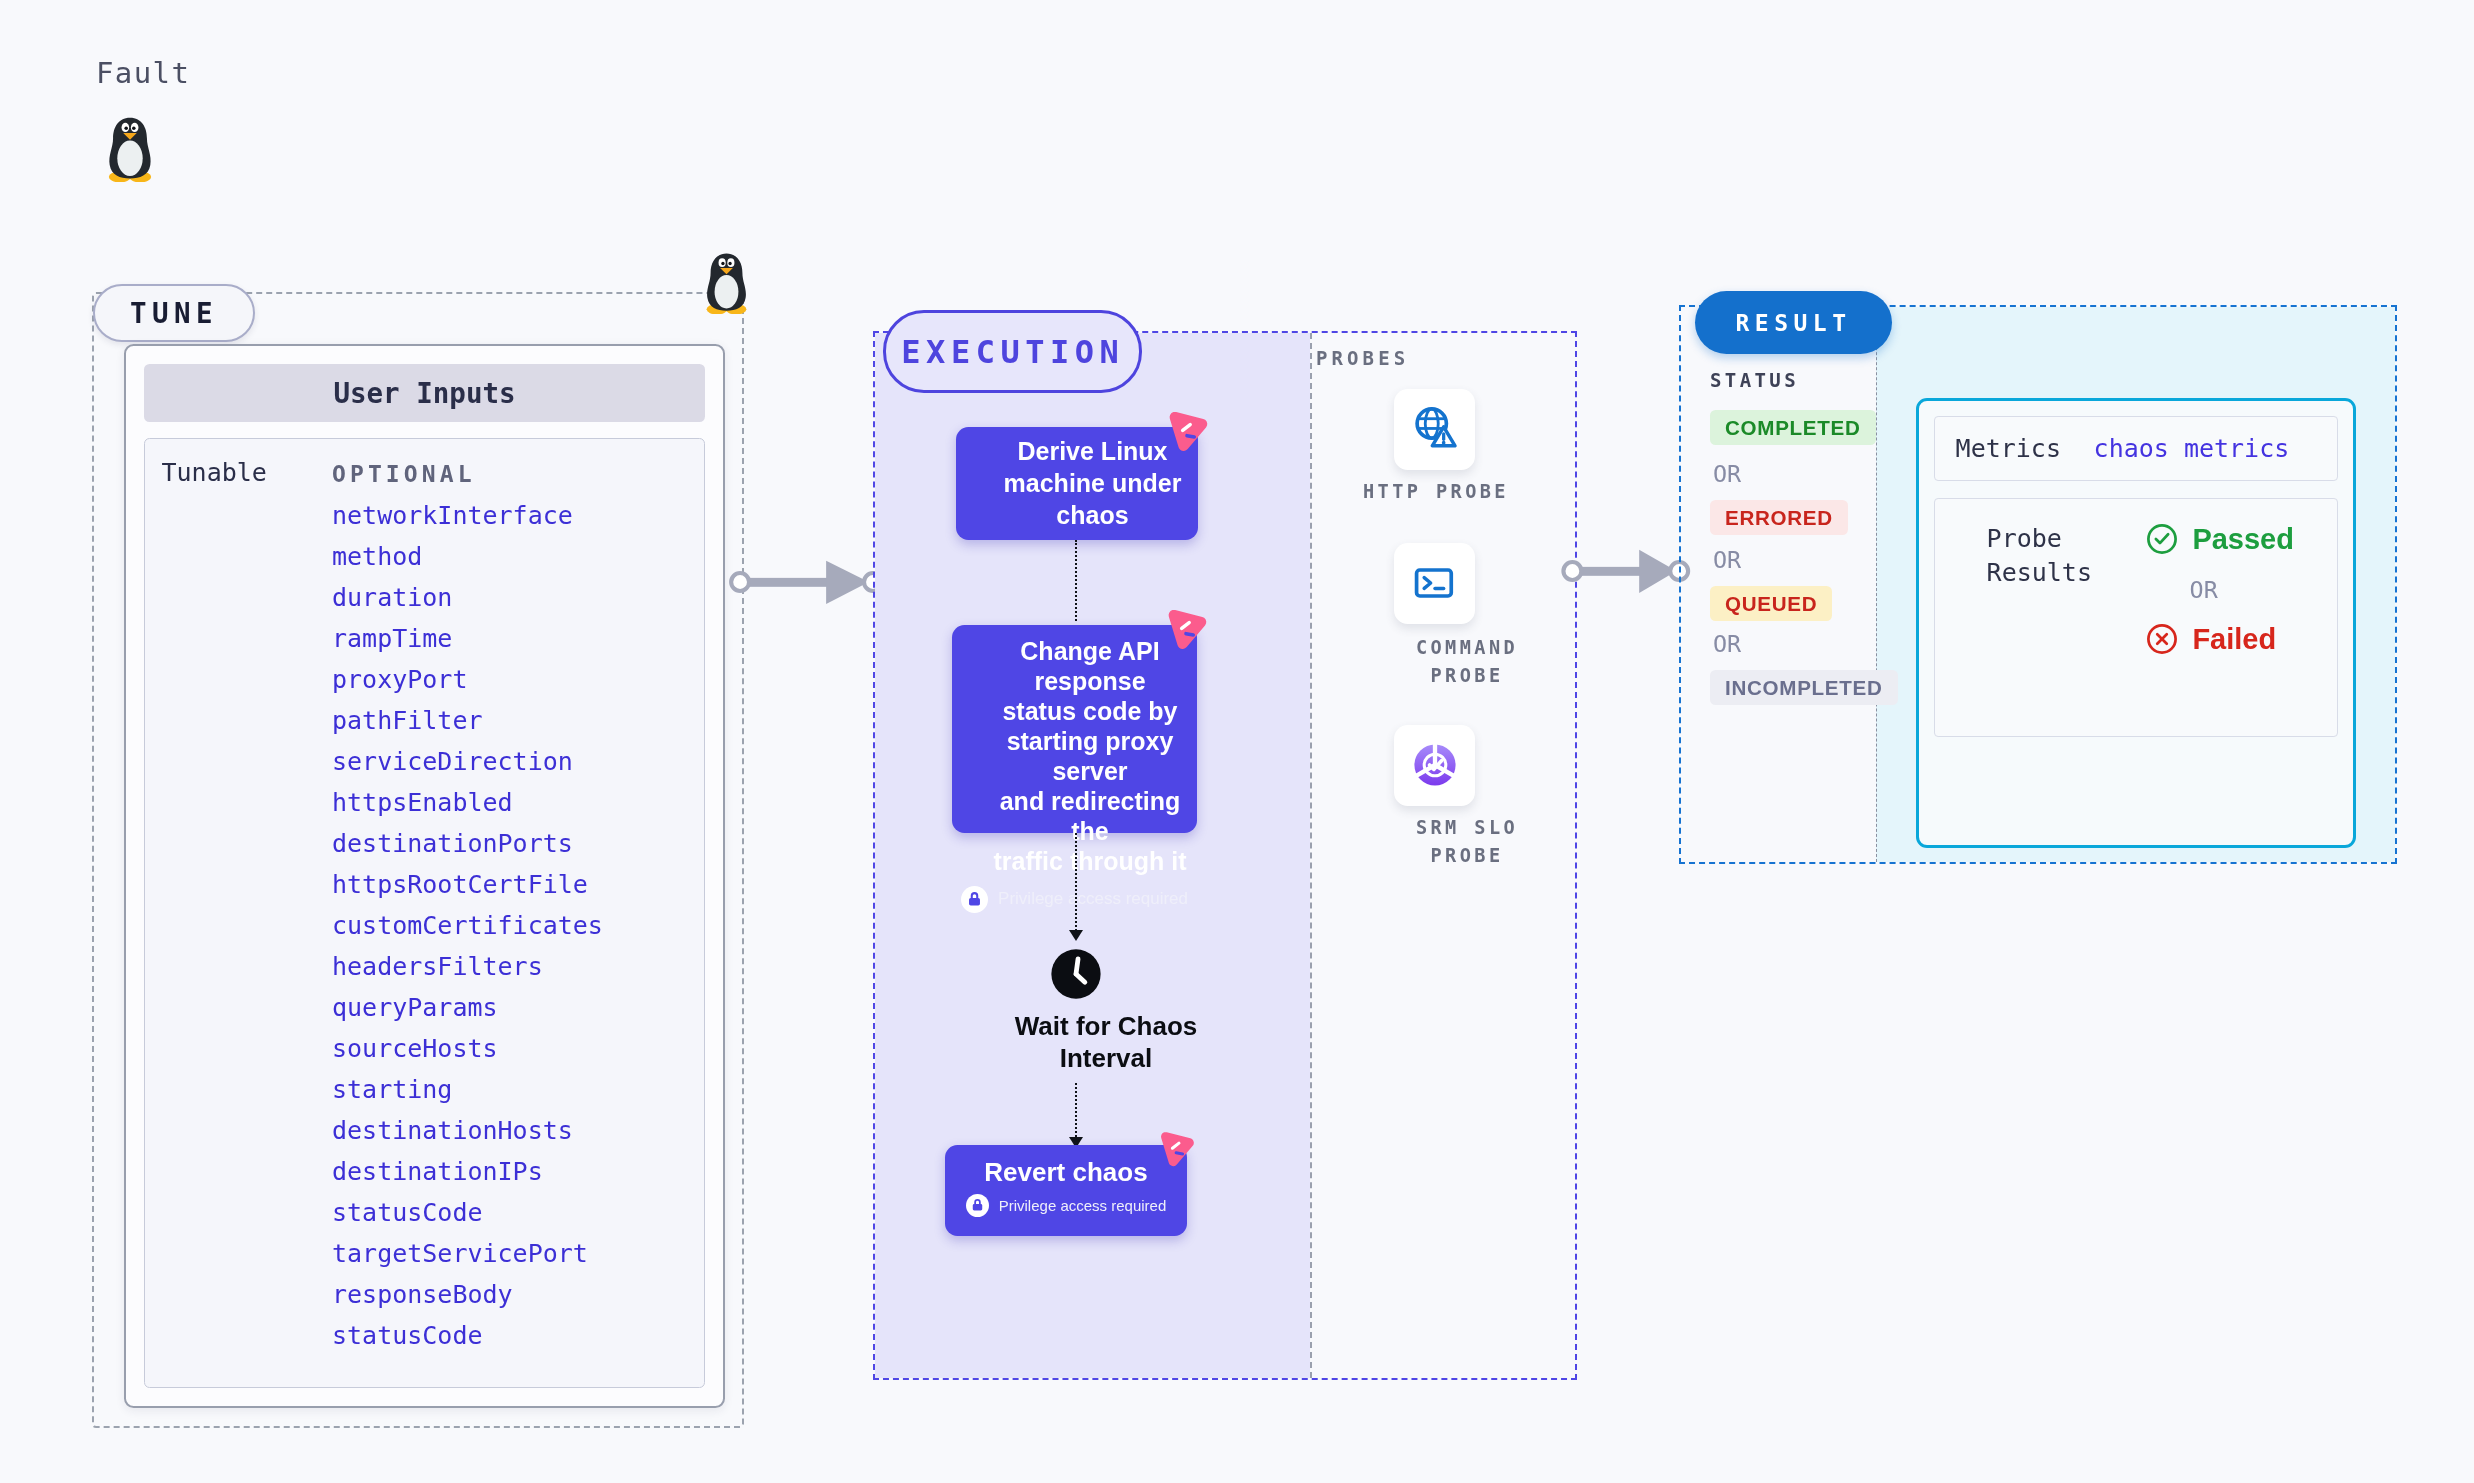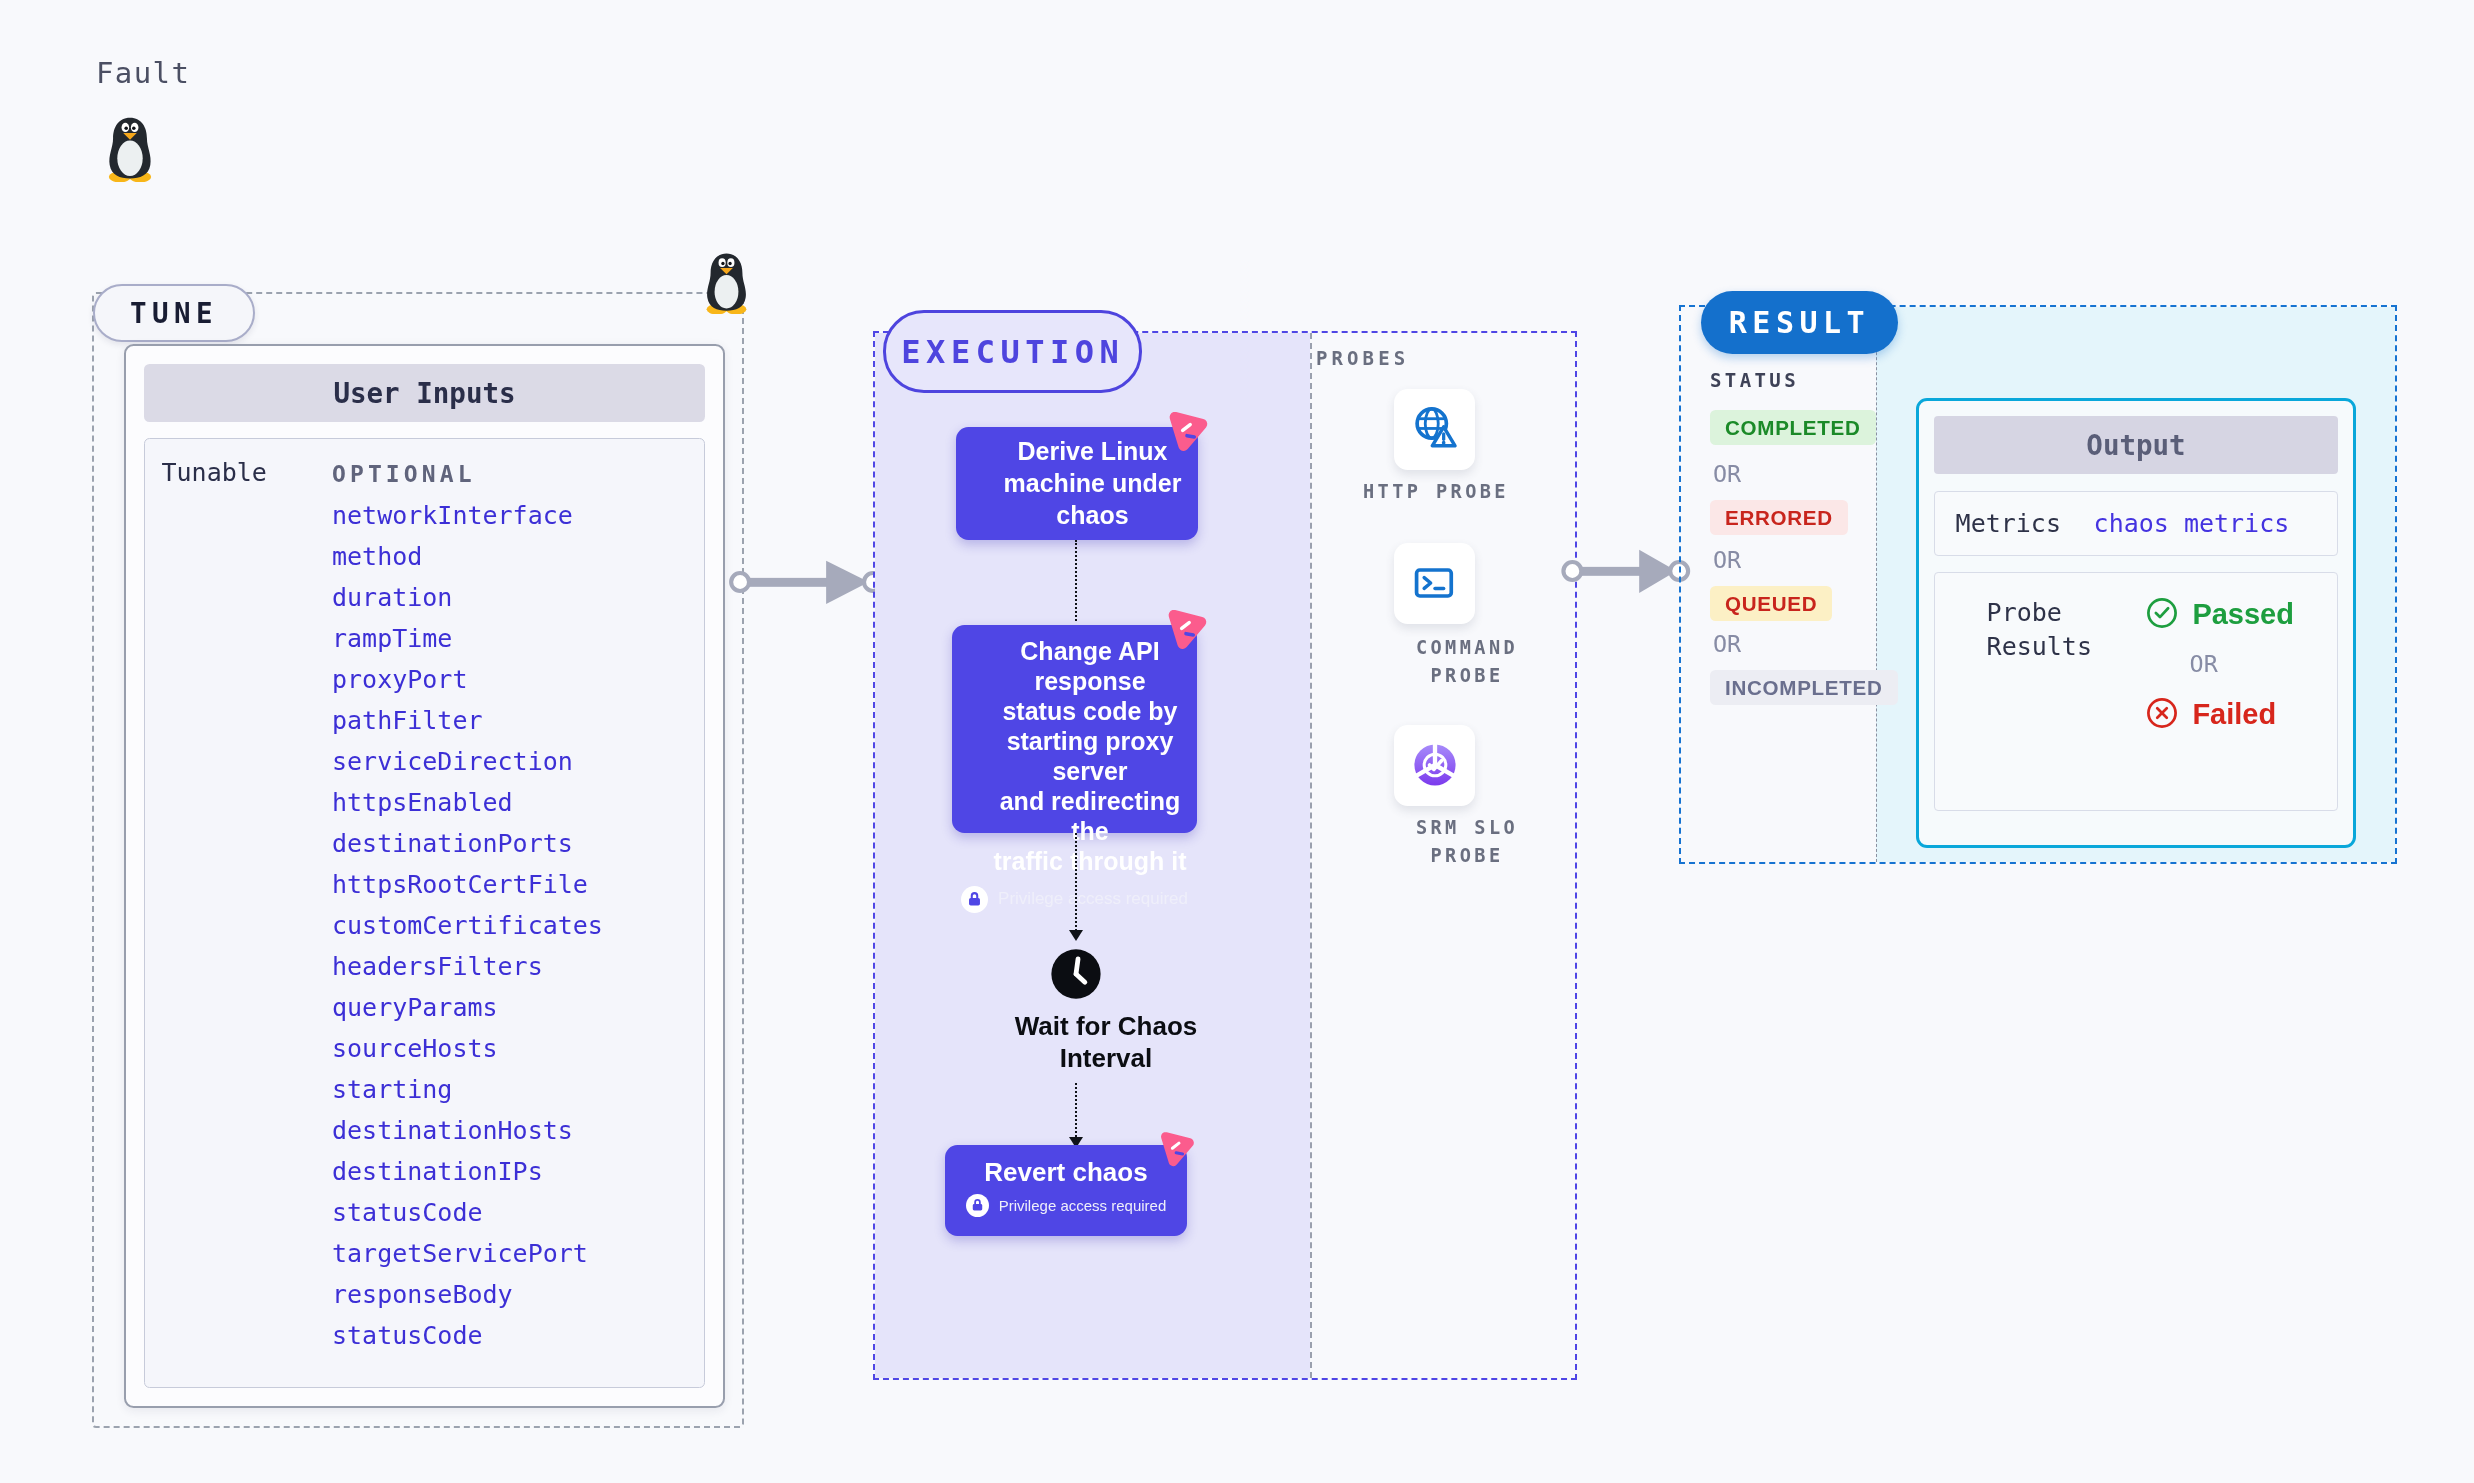--- a/index.html
+++ b/index.html
@@ -66,22 +66,22 @@
   
   .probes-label{position:absolute;left:441px;top:13.8px;font-size:19px;font-weight:700;color:#6A6F80;letter-spacing:4.1px;}
   .probe-card{position:absolute;left:519px;width:81px;height:81px;background:#FFFFFF;border-radius:13.8px;
               box-shadow:0 4.1px 9.6px rgba(60,64,90,.12);display:flex;align-items:center;justify-content:center;}
   .probe-label{position:absolute;left:451px;width:220px;text-align:center;font-size:18.6px;font-weight:700;
                color:#6A6F80;letter-spacing:3.4px;line-height:27.5px;}
 
   
   .result-outer{left:1679px;top:305px;width:714px;height:555px;border:2.1px dashed #1673D1;}
   .result-cyan{position:absolute;left:195px;top:0;right:0;bottom:0;background:#E4F5FB;border-left:1.4px dashed #8A90A0;}
-  .result-pill{position:absolute;left:20px;top:-32px;width:197px;height:63px;background:#1470CC;color:#FFFFFF;
-               font-size:30px;letter-spacing:5.5px;box-shadow:0 4.1px 9.6px rgba(20,112,204,.3);}
+  .result-pill{position:absolute;left:14px;top:-32px;width:197px;height:63px;background:#1470CC;color:#FFFFFF;
+               font-size:23px;letter-spacing:5.5px;box-shadow:0 4.1px 9.6px rgba(20,112,204,.3);}
   .status-label{position:absolute;left:29px;top:62px;font-size:19px;font-weight:700;color:#3E4257;letter-spacing:3.4px;}
   .badge{position:absolute;left:29px;border-radius:5.5px;font-size:20.6px;font-weight:700;padding:5.5px 15px;letter-spacing:0.7px;}
   .badge-completed{top:103px;background:#DCF3DC;color:#1B8A28;}
   .badge-errored{top:193px;background:#FBE7E7;color:#C8251D;}
   .badge-queued{top:279px;background:#FCF0C5;color:#C8251D;}
   .badge-incompleted{top:363px;background:#ECEDF3;color:#6A6F8E;}
   .or-label{position:absolute;left:32px;font-size:23.4px;color:#878CA5;}
   .or-1{top:153px;}.or-2{top:239px;}.or-3{top:323px;}
 
   .output-box{position:absolute;left:235px;top:91px;width:440px;height:450px;background:#F6FAFC;
@@ -342,21 +342,20 @@
     <div class="mono status-label">STATUS</div>
     <div class="badge badge-completed">COMPLETED</div>
     <div class="mono or-label or-1">OR</div>
     <div class="badge badge-errored">ERRORED</div>
     <div class="mono or-label or-2">OR</div>
     <div class="badge badge-queued">QUEUED</div>
     <div class="mono or-label or-3">OR</div>
     <div class="badge badge-incompleted">INCOMPLETED</div>
 
     <div class="output-box">
-      <div class="mono output-header">Output</div>
       <div class="metrics-row">
         <span class="mono metrics-label">Metrics</span>
         <span class="mono metrics-value">chaos metrics</span>
       </div>
       <div class="proberes-row">
         <div class="mono proberes-label preline">Probe
 Results</div>
         <div>
           <div class="pf-row">
             <span>

